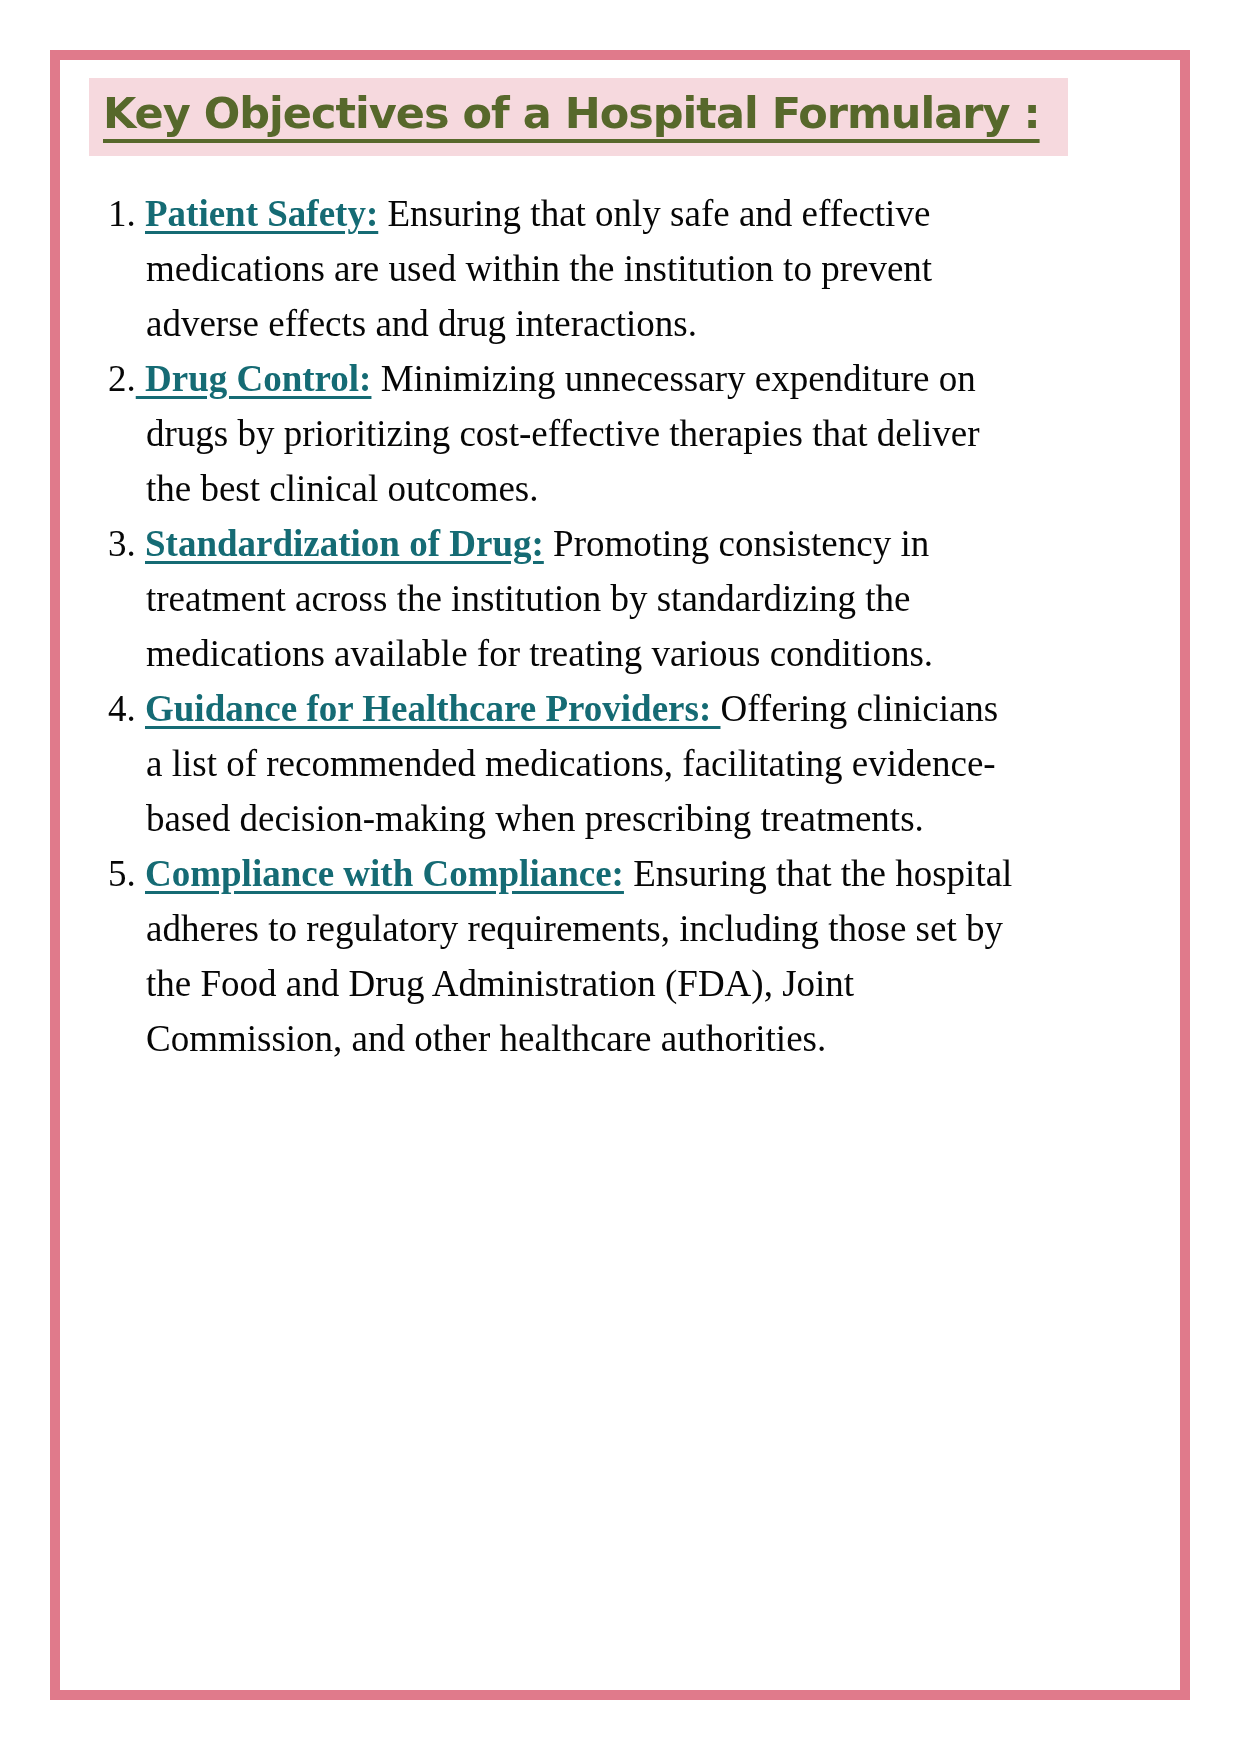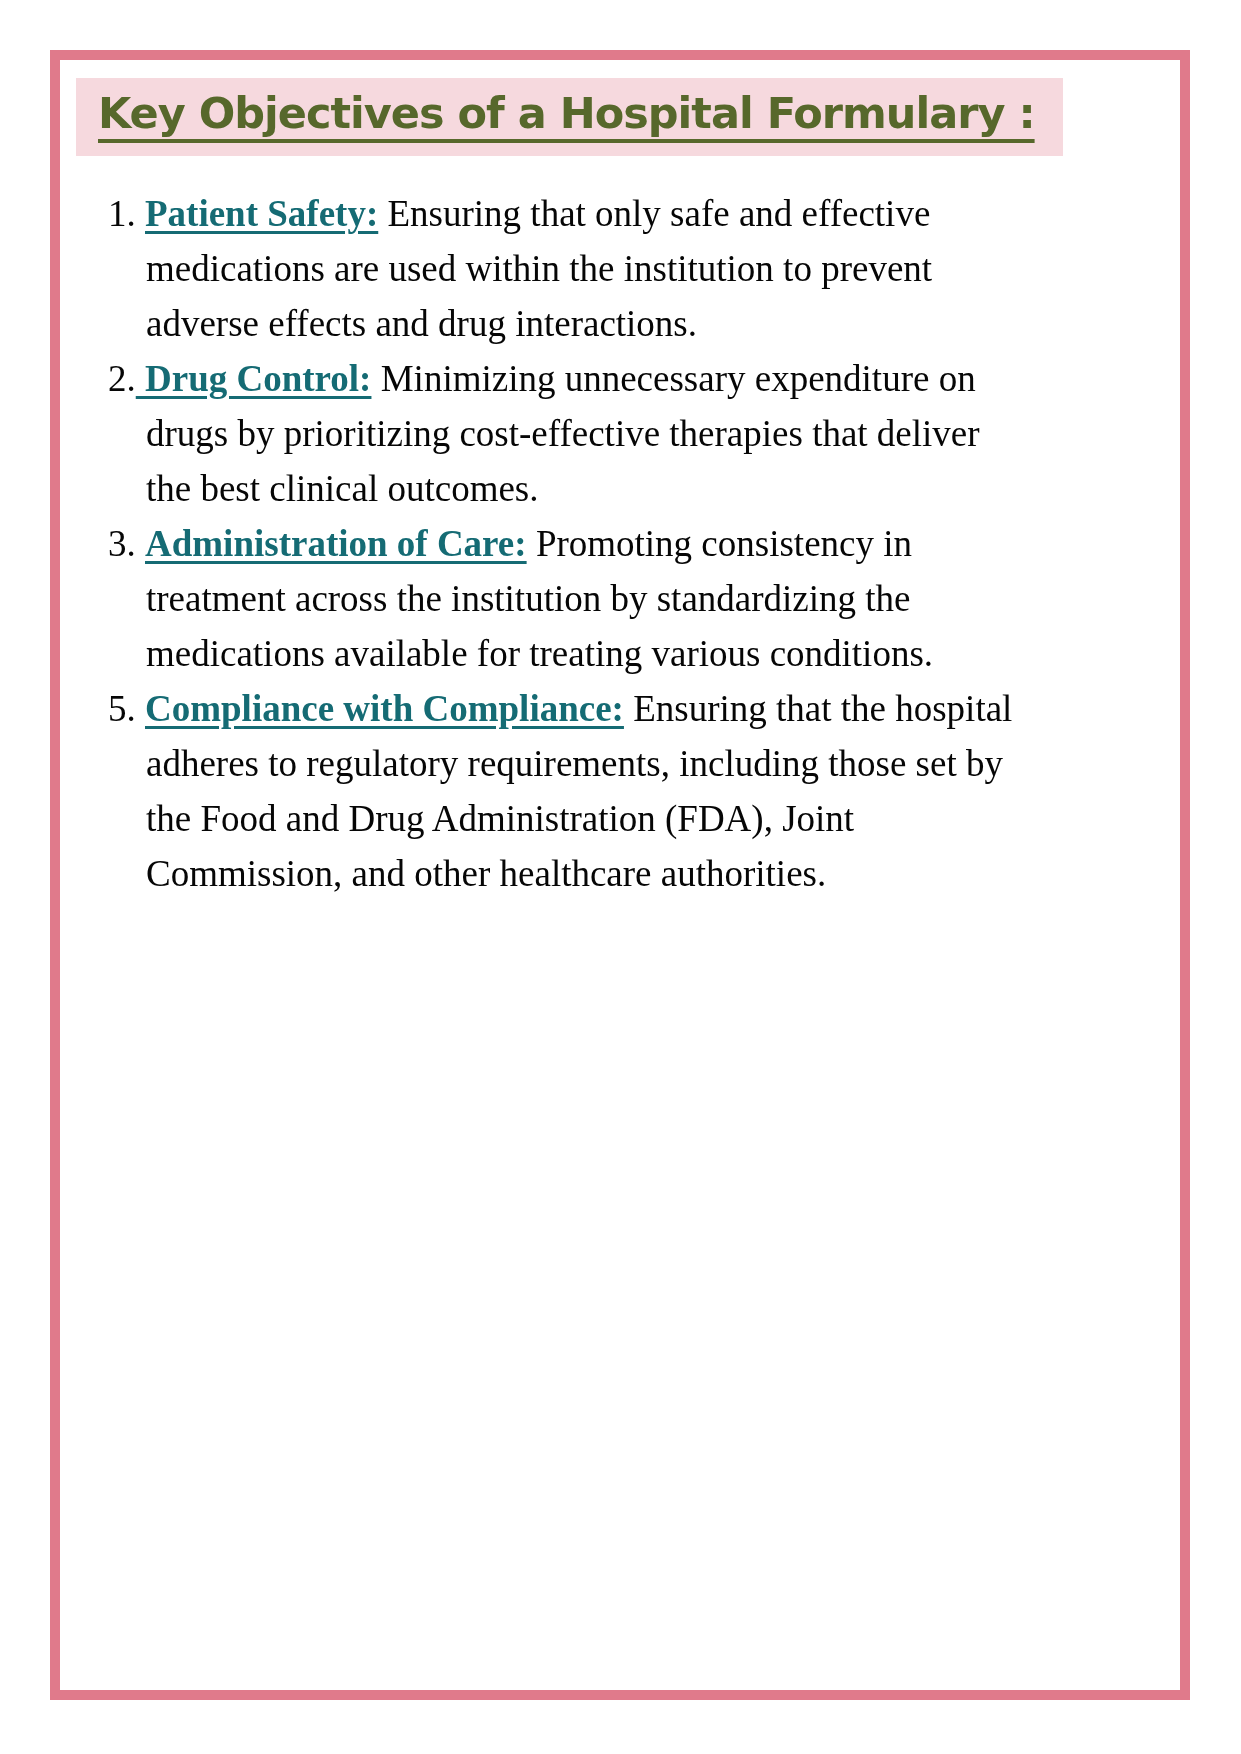--- a/index.html
+++ b/index.html
@@ -18,23 +18,23 @@
     left: 50px;
     top: 50px;
     width: 1140px;
     height: 1650px;
     box-sizing: border-box;
     border: 10px solid var(--frame-color, #e07a8b);
     background: #ffffff;
   }
   .title-highlight {
     display: inline-block;
-    margin: 18px 0 0 16px;
+    margin: 18px 0 0 29px;
     background: var(--title-bg, #f6d9de);
-    padding: 10px 28px 18px 22px;
+    padding: 10px 28px 18px 14px;
   }
   .title-text {
     font-family: "DejaVu Sans", sans-serif;
     font-weight: bold;
     font-size: 43px;
     letter-spacing: -1px;
     color: var(--title-color, #57682b);
     text-decoration: underline;
     text-decoration-thickness: 4px;
     text-underline-offset: 11px;
@@ -68,16 +68,17 @@
   }
 </style>
 </head>
 <body>
 
 <div class="frame">
   <div class="title-highlight"><span class="title-text">Key Objectives of a Hospital Formulary :</span></div>
   <ol class="objectives">
       <li class="objective-item"><span class="objective-number">1. </span><span class="objective-heading">Patient Safety:</span><span class="objective-body"> Ensuring that only safe and effective medications are used within the institution to prevent adverse effects and drug interactions.</span></li>
       <li class="objective-item"><span class="objective-number">2.</span><span class="objective-heading"> Drug Control:</span><span class="objective-body"> Minimizing unnecessary expenditure on drugs by prioritizing cost-effective therapies that deliver the best clinical outcomes.</span></li>
-      <li class="objective-item"><span class="objective-number">3. </span><span class="objective-heading">Administration of Care:</span><span class="objective-body"> Promoting consistency in treatment across the institution by standardizing the medications available for treating various conditions.</span></li>
+      <li class="objective-item"><span class="objective-number">3. </span><span class="objective-heading">Standardization of Drug:</span><span class="objective-body"> Promoting consistency in treatment across the institution by standardizing the medications available for treating various conditions.</span></li>
+      <li class="objective-item"><span class="objective-number">4. </span><span class="objective-heading">Guidance for Healthcare Providers: </span><span class="objective-body"> Offering clinicians a list of recommended medications, facilitating evidence-based decision-making when prescribing treatments.</span></li>
       <li class="objective-item"><span class="objective-number">5. </span><span class="objective-heading">Compliance with Compliance:</span><span class="objective-body"> Ensuring that the hospital adheres to regulatory requirements, including those set by the Food and Drug Administration (FDA), Joint Commission, and other healthcare authorities.</span></li>
     </ol>
 </div>
 
 </body></html>

